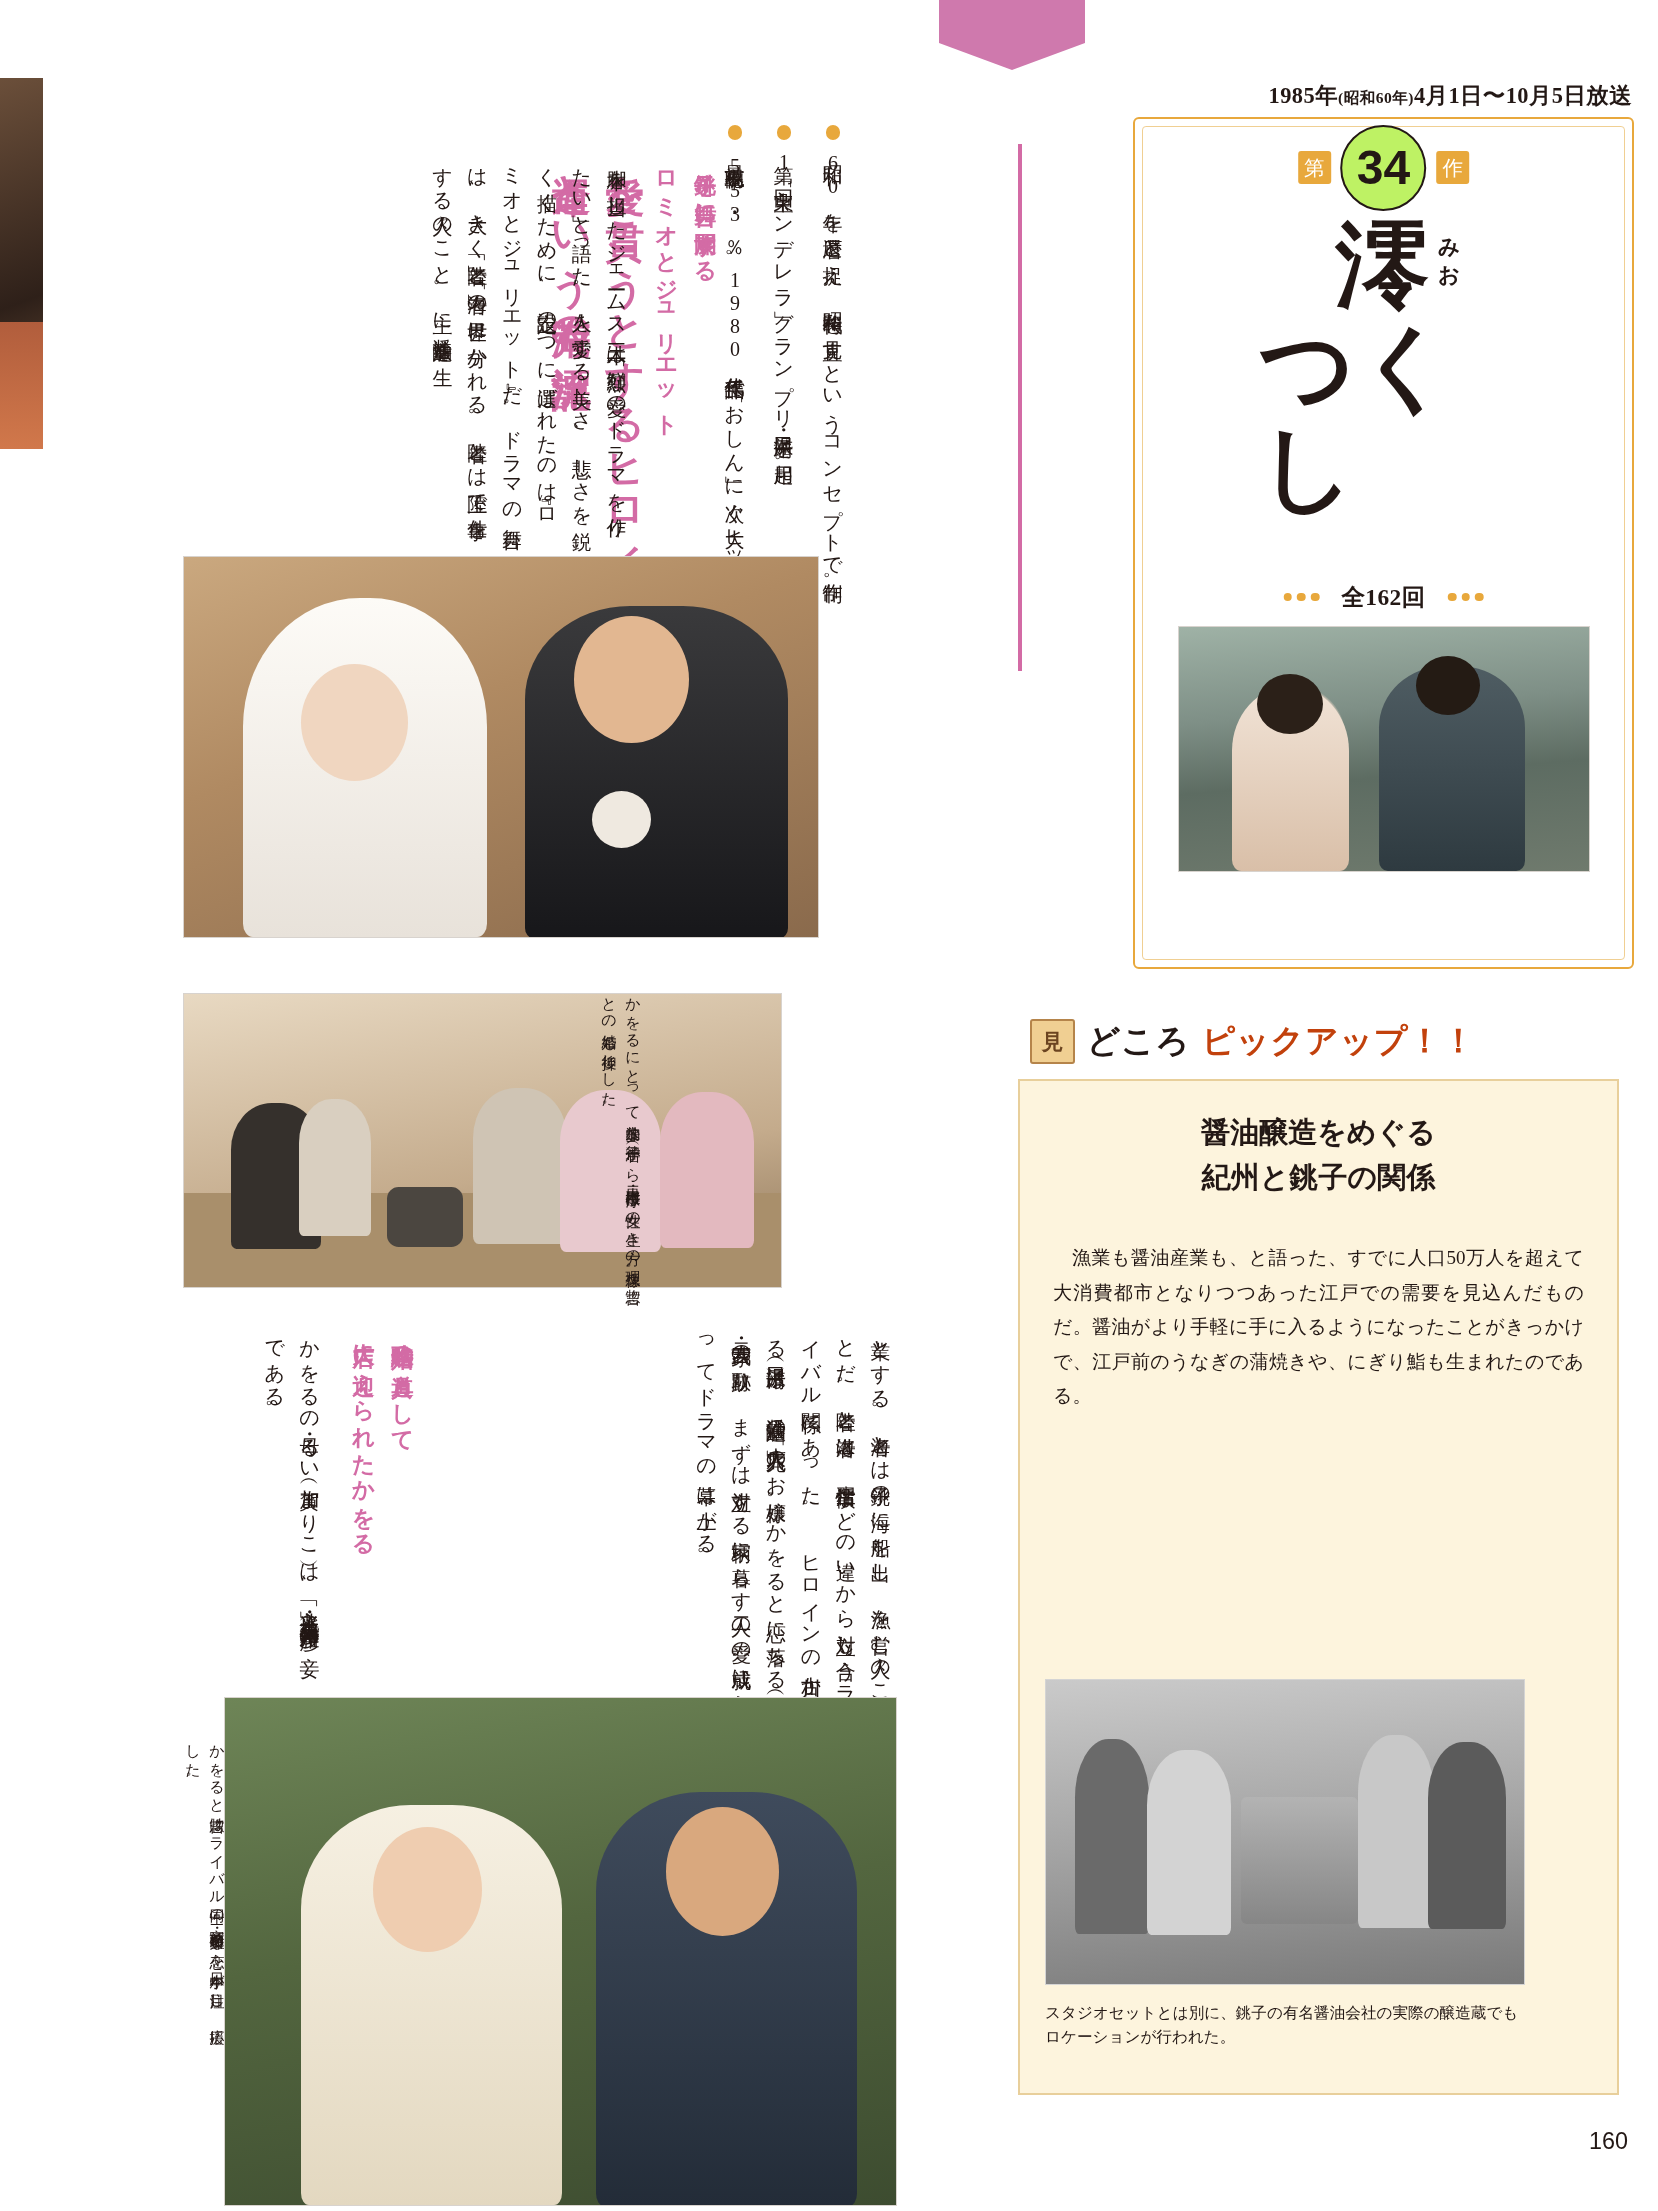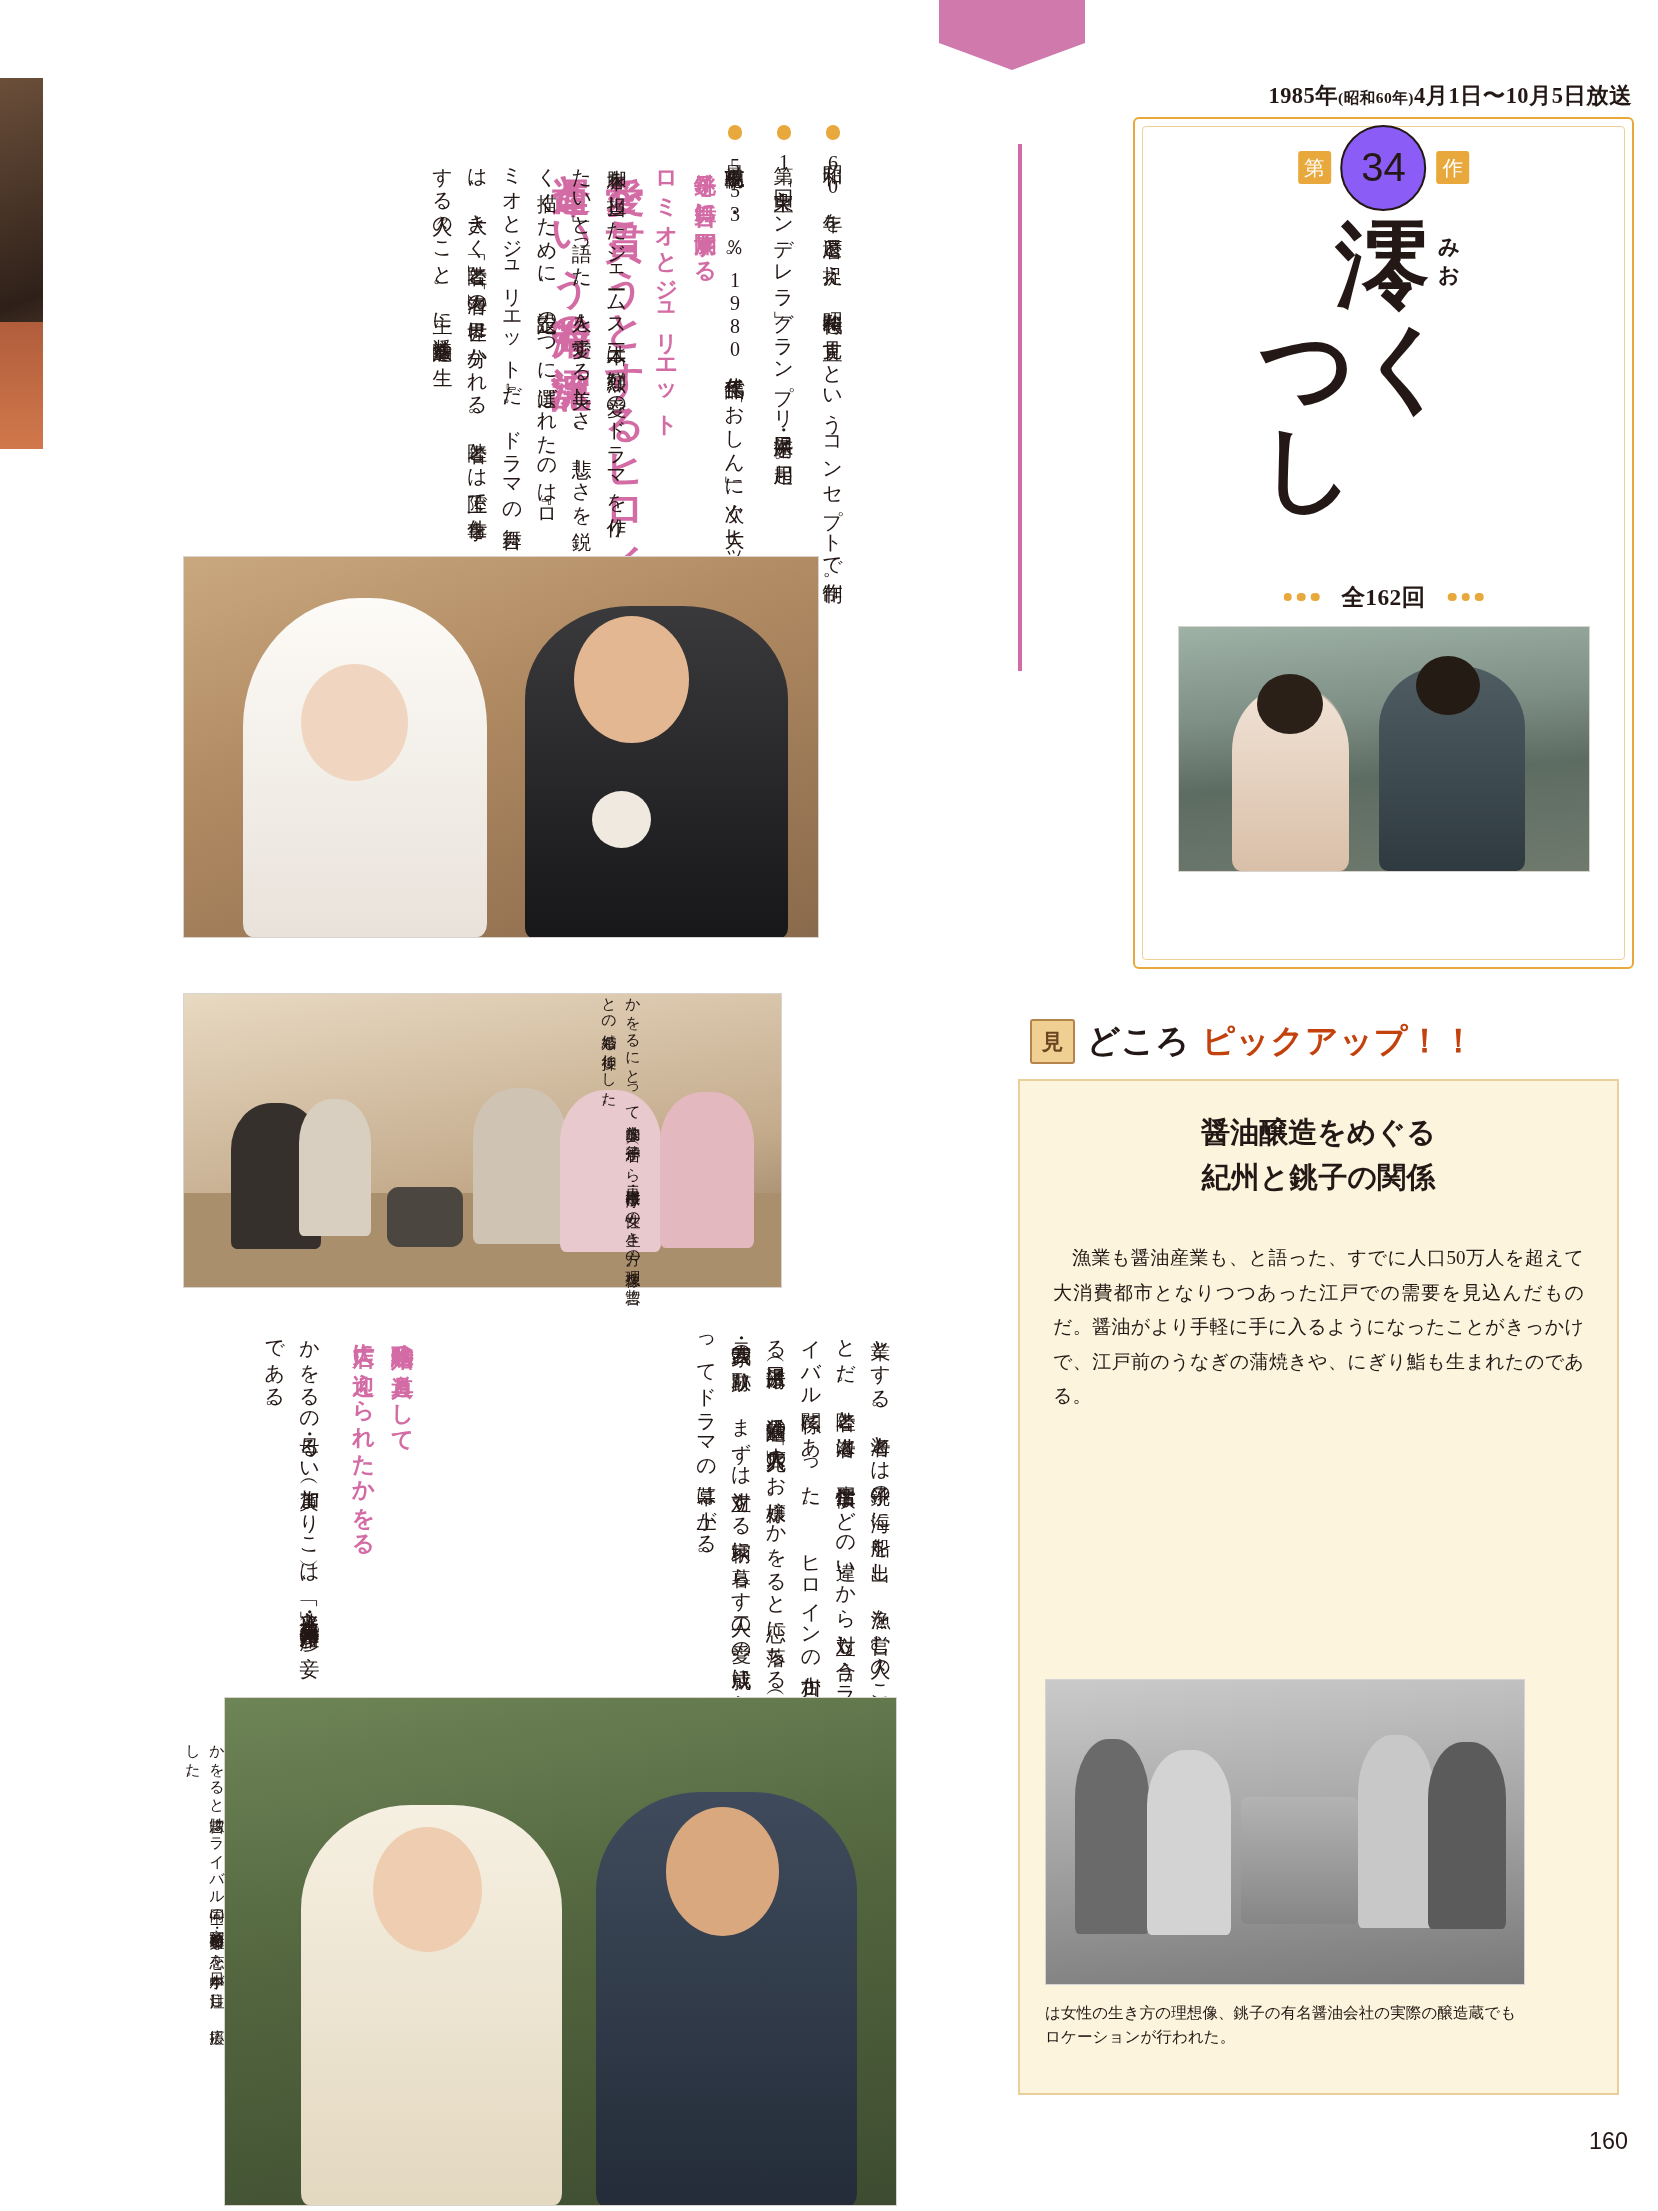--- a/index.html
+++ b/index.html
@@ -69,22 +69,22 @@
   }
   .no-badge .kanji{
     font-size:20.5px;color:#fff;background:#e8a83c;
     width:33px;height:33px;border-radius:2.9px;
     display:flex;align-items:center;justify-content:center;
   }
   .no-badge .circle{
     width:82px;height:82px;border-radius:50%;
     border:2.9px solid #231815;
     display:flex;align-items:center;justify-content:center;
-    font-size:40px;font-weight:normal;font-family:"Liberation Sans",sans-serif;
-    background:#8b5cf6;
+    font-size:48px;font-weight:bold;font-family:"Liberation Sans",sans-serif;
+    background:#bef264;
   }
   .drama-title{
     position:absolute;left:50%;top:96px;transform:translateX(-50%);
     font-size:94px;font-weight:bold;line-height:1.08;
     letter-spacing:.02em;
     display:flex;flex-direction:column;align-items:center;
   }
   .drama-title .ruby-wrap{position:relative;display:block;}
   .drama-title .ruby{
     position:absolute;right:-29px;top:7.8px;
@@ -394,17 +394,17 @@
     </div>
   </div>
 
   <div class="ph photo4">
     <div class="p a"></div>
       <div class="p b"></div>
       <div class="barrel"></div>
     <div class="p c"></div>
       <div class="p d"></div>
   </div>
-  <div class="cap" style="left:1045px;top:2001px;width:480px;">は女性の生き方の理想像、銚子の有名醤油会社の実際の醸造蔵でもロケーションが行われた。</div>
+  <div class="cap" style="left:1045px;top:2001px;width:480px;">スタジオセットとは別に、銚子の有名醤油会社の実際の醸造蔵でもロケーションが行われた。</div>
 
   <div class="pagenum">160</div>
 </div>
 
 
 </body></html>

